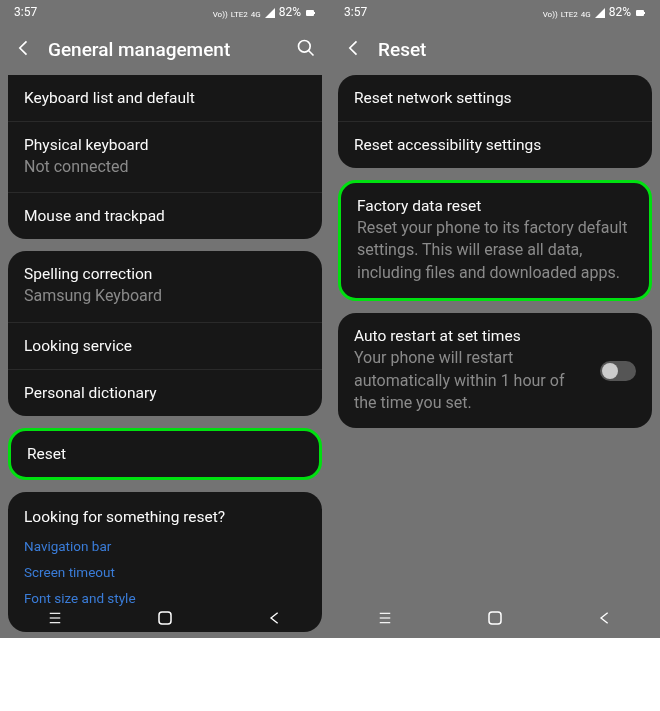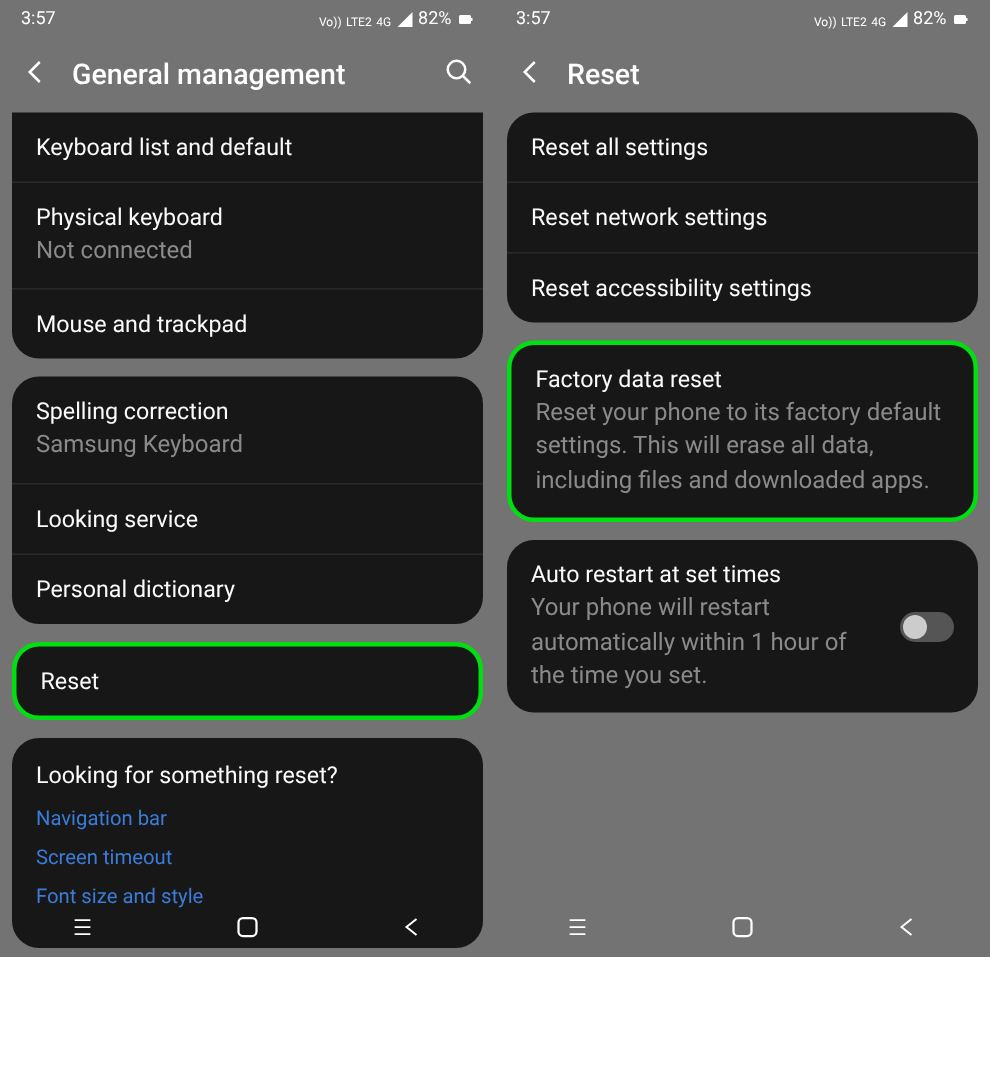--- a/index.html
+++ b/index.html
@@ -151,23 +151,20 @@
       <svg viewBox="0 0 24 24" width="20" height="20">
           <path d="M15 4l-8 8 8 8" stroke="#fff" stroke-width="2" fill="none"></path>
         </svg>
     </div>
     <h1>Reset</h1>
   </div>
 
   <div class="content">
     <div class="group">
       <div class="item">
-        <div class="title">Reset all settings</div>
-      </div>
-      <div class="item">
         <div class="title">Reset network settings</div>
       </div>
       <div class="item">
         <div class="title">Reset accessibility settings</div>
       </div>
     </div>
 
     <div class="group highlight">
       <div class="item">
         <div class="title">Factory data reset</div>

